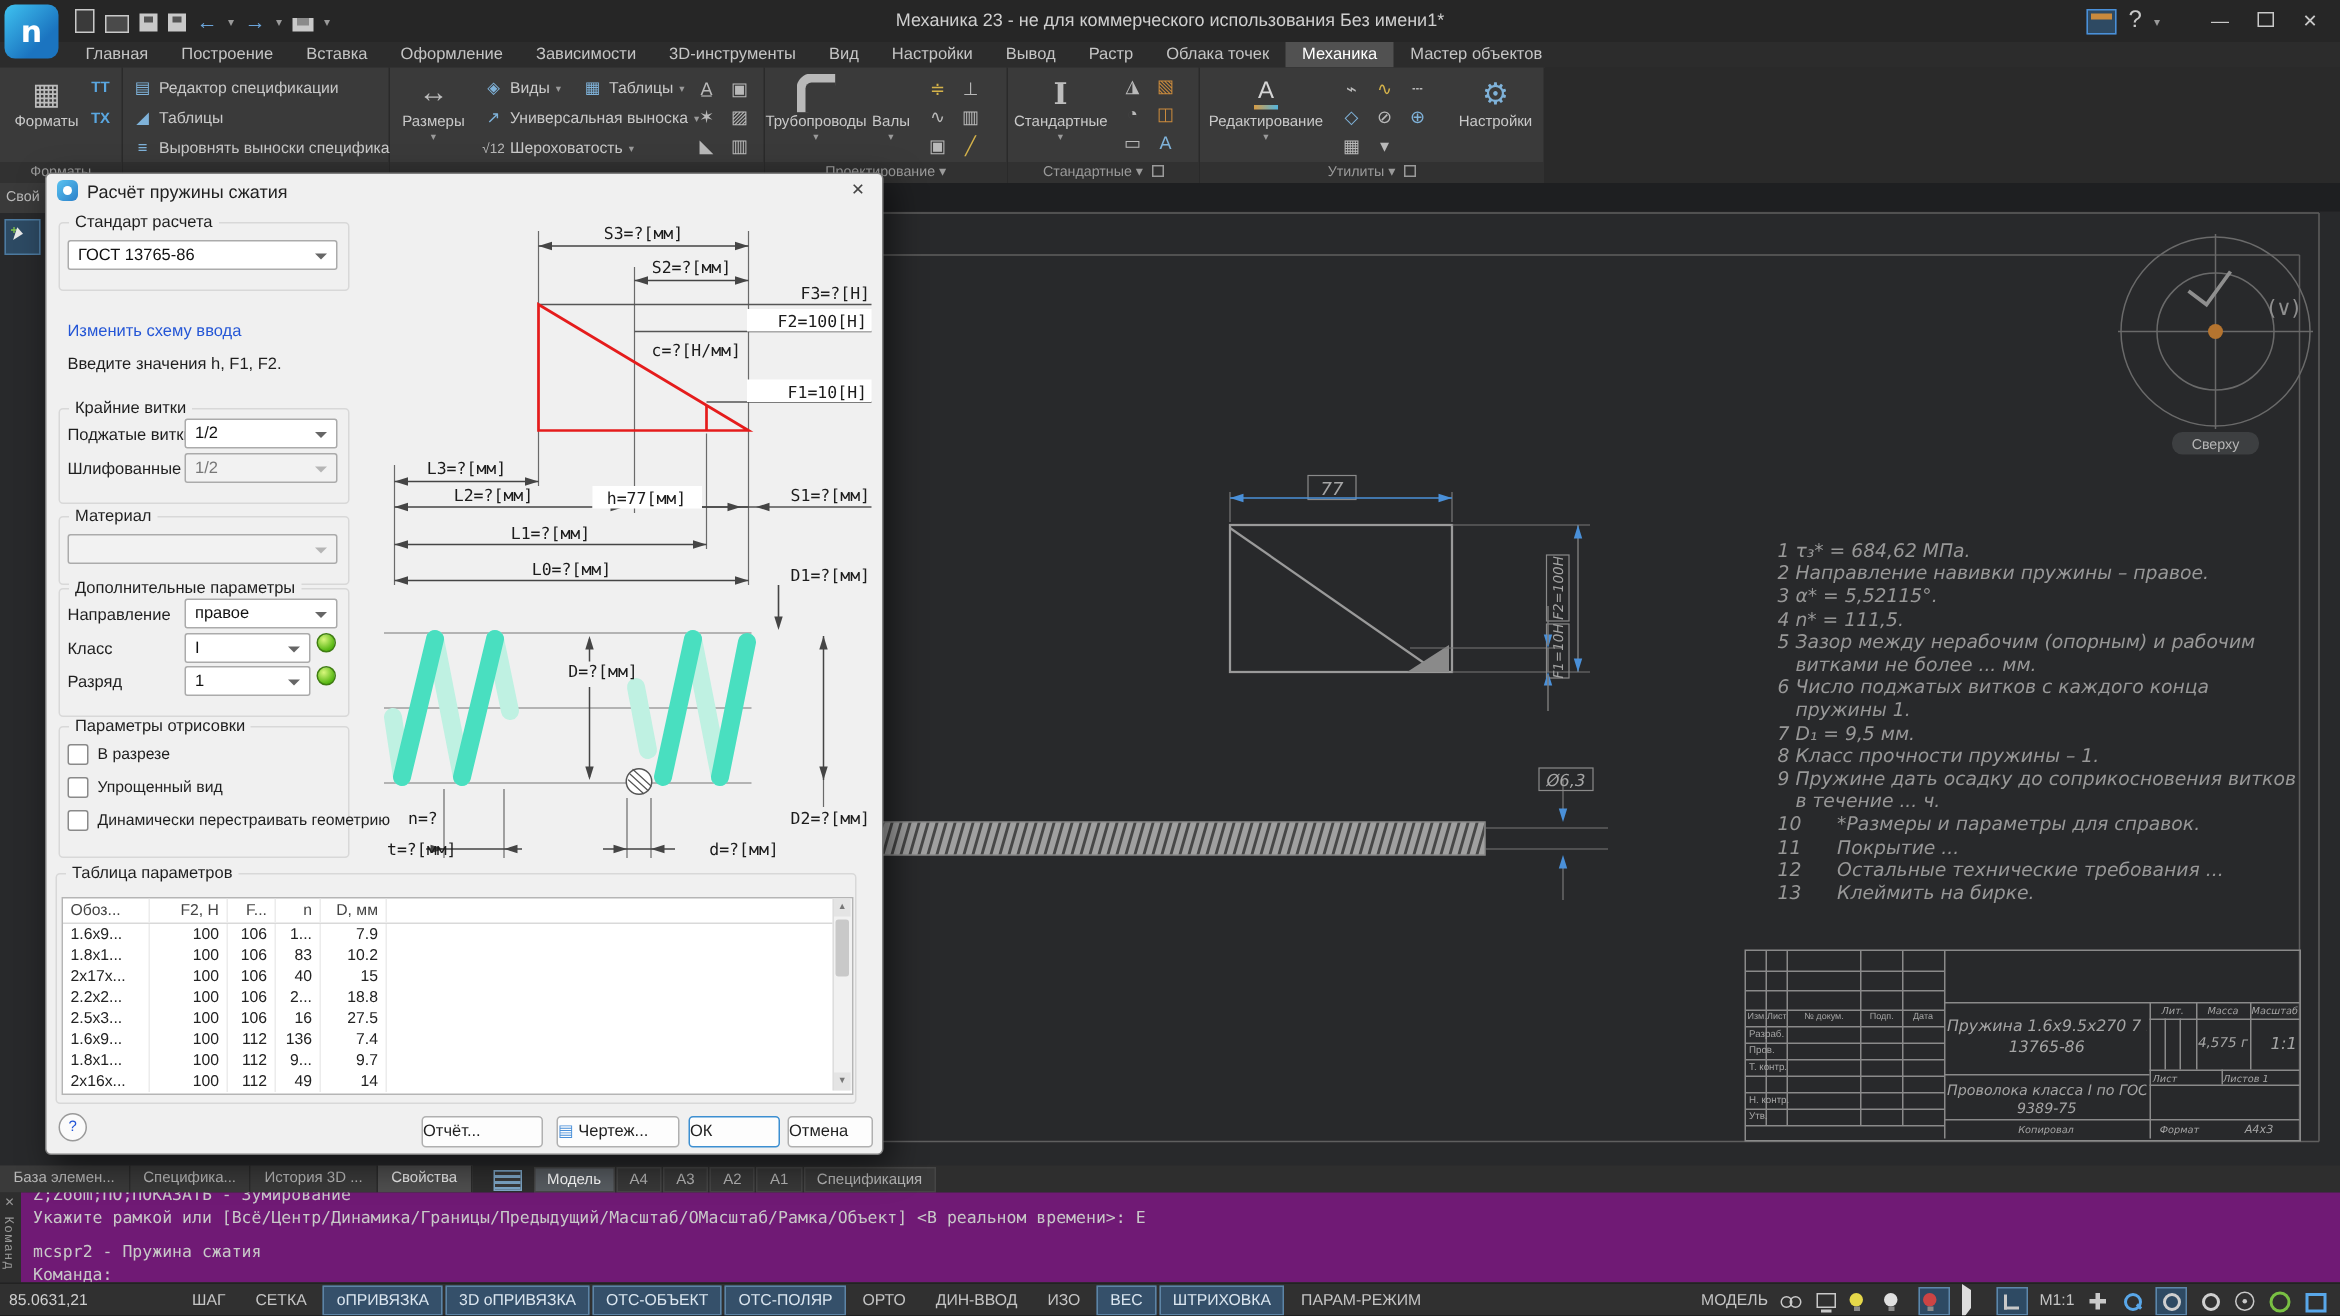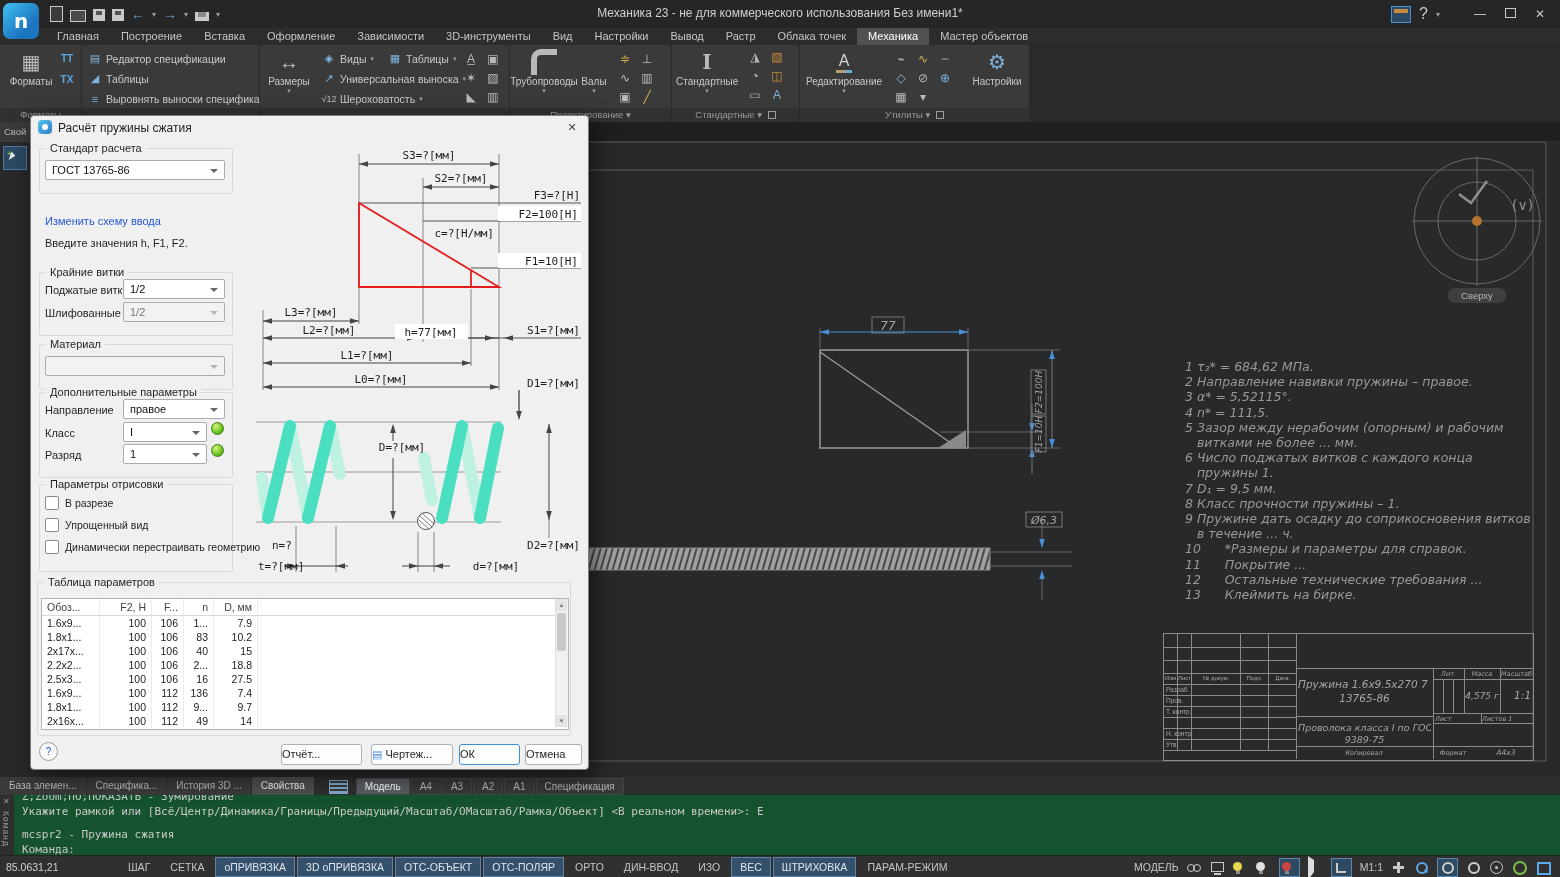--- a/index.html
+++ b/index.html
@@ -106,21 +106,21 @@
   #diagram{position:absolute;left:225px;top:22px;}
   #diagram text{font-family:"DejaVu Sans Mono",monospace;font-size:11px;fill:#1c1c1c;}
   
   #bottomtabs{position:absolute;left:0;top:777px;width:1560px;height:18px;background:#2e2e2e;z-index:20;display:flex;align-items:stretch;}
   .ptab{font-size:10px;color:#b9b9b9;background:#3a3a3a;border-right:1px solid #2b2b2b;padding:3px 9px 0 9px;white-space:nowrap;}
   .ptab.active{background:#4f4f4f;color:#ececec;}
   .sheets-icon{width:17px;height:12px;margin:3px 8px 0 14px;border:1px solid #7fa8c9;
     background:repeating-linear-gradient(180deg,#3a3a3a 0 2px,#7fa8c9 2px 4px);}
   .ltab{font-size:10px;color:#b5b5b5;background:#383838;border:1px solid #454545;margin:1px 1px 0 0;padding:2px 8px 0 8px;white-space:nowrap;}
   .ltab.active{background:#585d62;color:#fff;}
-  #cmdarea{position:absolute;left:14px;top:795px;width:1546px;height:60px;background:#14532d;z-index:20;overflow:hidden;
+  #cmdarea{position:absolute;left:14px;top:795px;width:1546px;height:60px;background:#701a75;z-index:20;overflow:hidden;
     font-family:"DejaVu Sans Mono",monospace;font-size:11px;color:#c8c8c8;}
   .cmdline{position:absolute;left:8px;white-space:pre;}
   #cmdstrip{position:absolute;left:0;top:795px;width:14px;height:60px;background:#2e2e2e;z-index:21;color:#9a9a9a;}
   #cmdstrip .x{position:absolute;left:3px;top:2px;font-size:8px;}
   #cmdstrip .vt{position:absolute;left:1px;top:16px;font-size:8.5px;writing-mode:vertical-rl;letter-spacing:1px;}
   
   #statusbar{position:absolute;left:0;top:855px;width:1560px;height:22px;background:#303030;border-top:1px solid #222;
     z-index:25;display:flex;align-items:center;font-size:10.5px;color:#c5c5c5;}
   #coords{width:112px;padding-left:6px;font-size:10.5px;color:#cfcfcf;white-space:nowrap;overflow:hidden;}
   .stog{padding:3px 8px;margin:0 1px;border:1px solid transparent;white-space:nowrap;}

